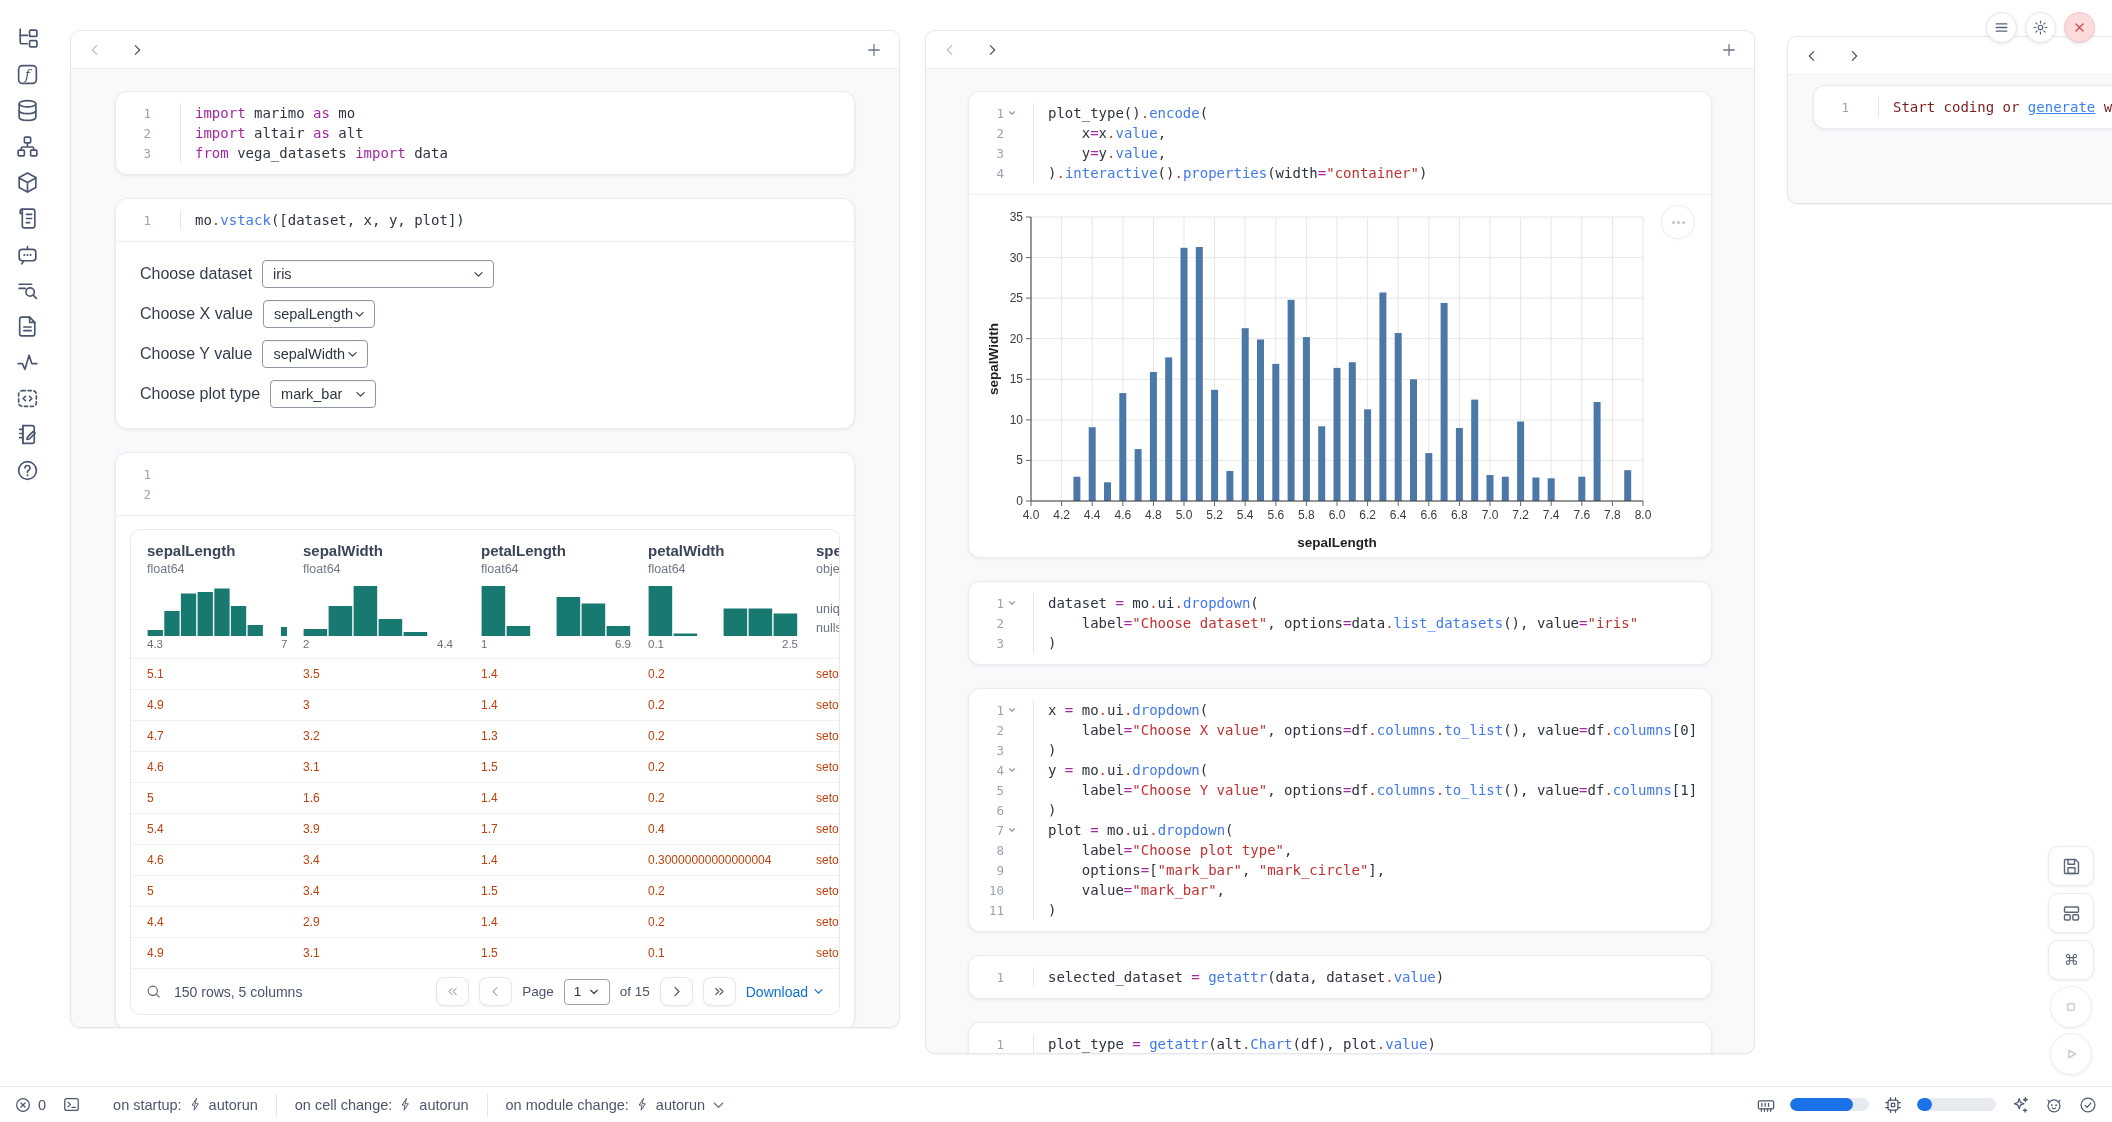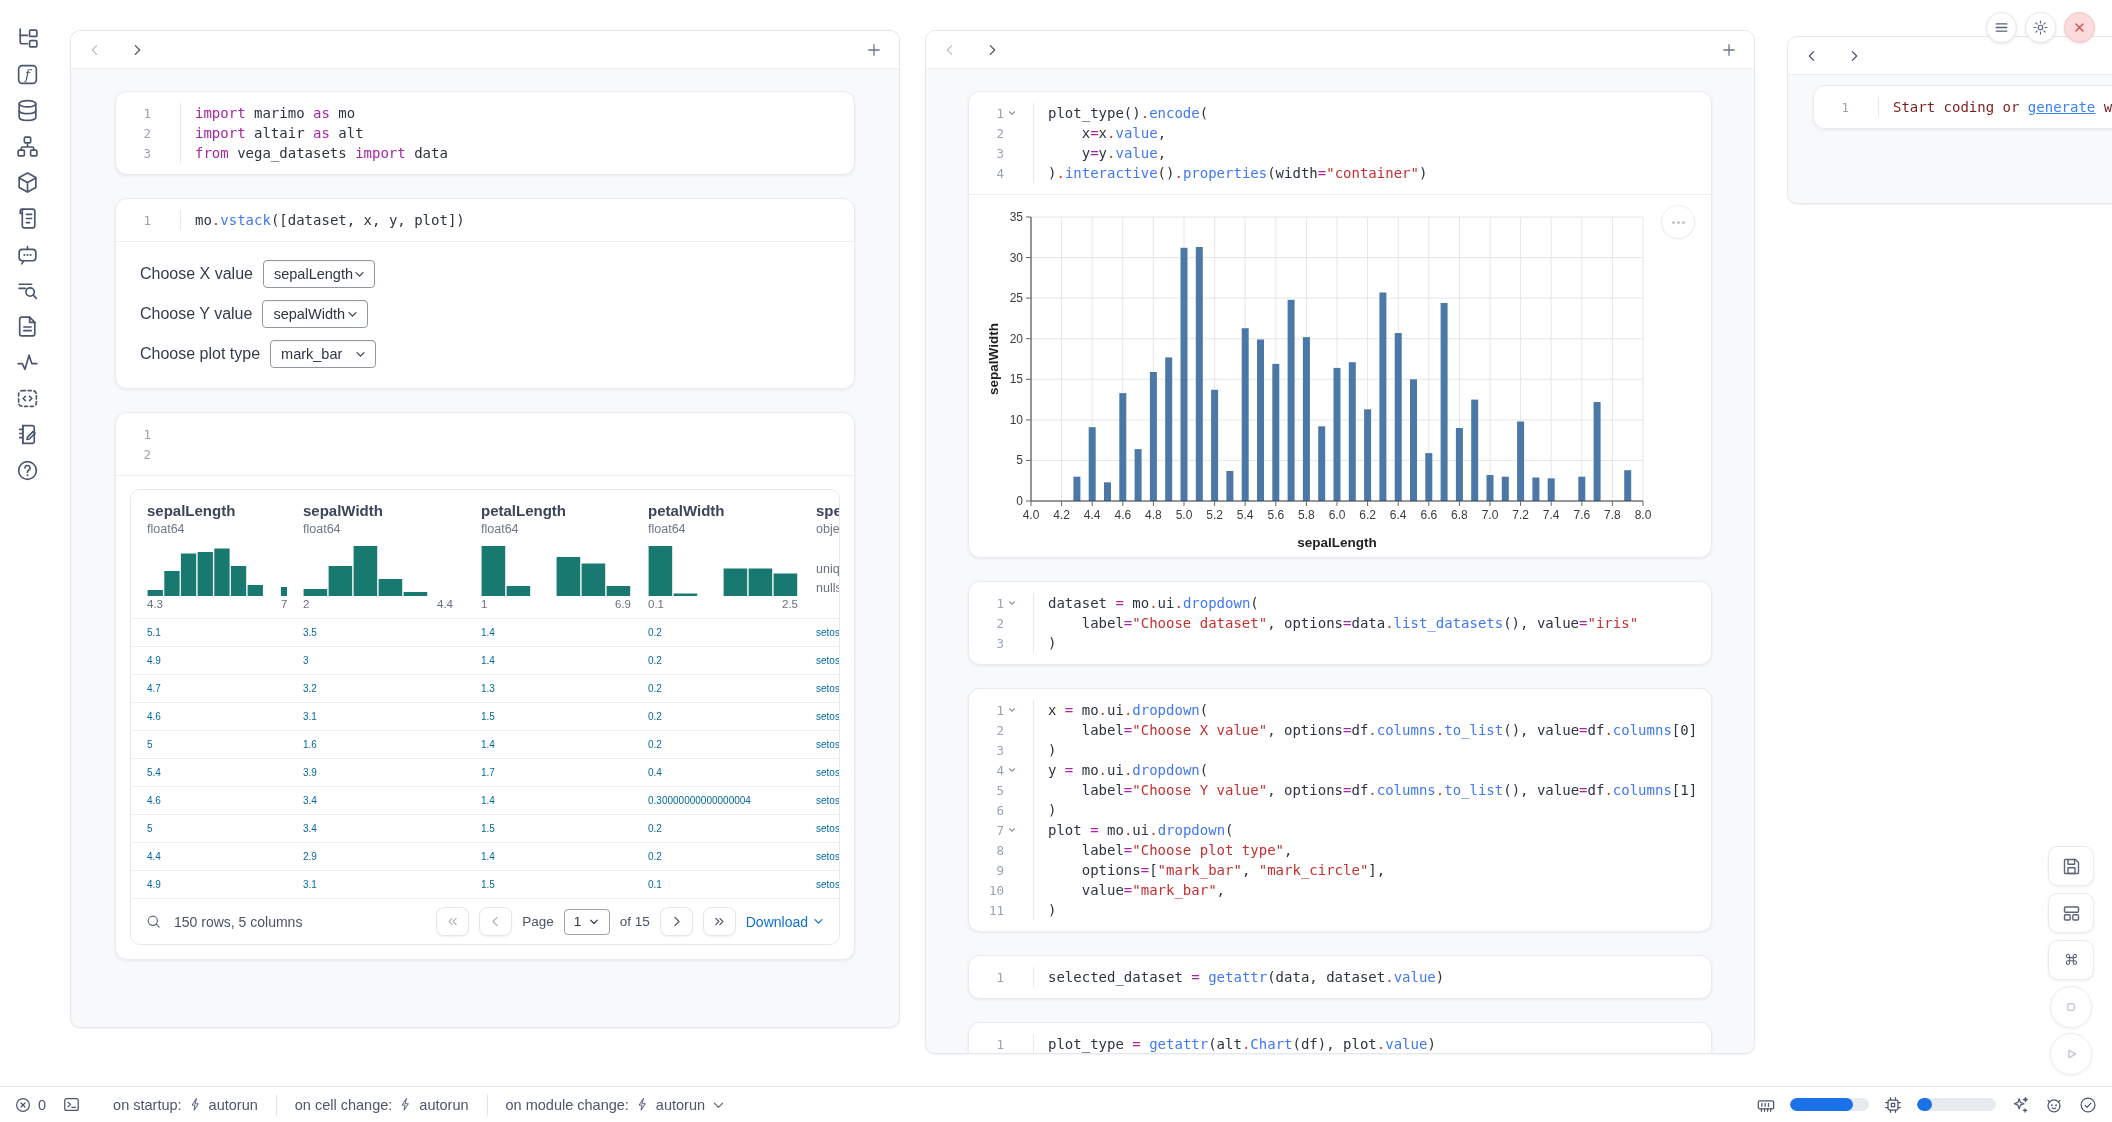--- a/index.html
+++ b/index.html
@@ -61,21 +61,21 @@
   .df-card{margin:13px 14px 14px;border:1px solid #e7e9ee;border-radius:10px;background:#fff;overflow:hidden}
   .df-grid{display:grid;grid-template-columns:156px 178px 167px 168px 1fr}
   .df-head{padding:12px 0 8px}
   .df-hcell{padding-left:16px;overflow:hidden}
   .df-cname{font-size:15px;font-weight:bold;color:#3b455b;cursor:pointer;white-space:nowrap}
   .df-ctype{font-size:12.5px;color:#6e7787;margin-top:3px;white-space:nowrap}
   .df-hist{margin-top:10px}
   .df-range{width:150px;display:flex;justify-content:space-between;font-size:11.5px;color:#68707f;margin-top:2px}
   .df-stats{margin-top:24px;font-size:12.5px;color:#68707f;line-height:19px;white-space:nowrap}
   .df-row{border-top:1px solid #eef0f4}
-  .df-cell{padding:8px 0 8px 16px;font-size:10px;color:#0369a1;white-space:nowrap;overflow:hidden}
+  .df-cell{padding:8px 0 8px 16px;font-size:12px;color:#c2410c;white-space:nowrap;overflow:hidden}
   .df-footer{border-top:1px solid #eef0f4;display:flex;align-items:center;padding:8px 14px;gap:10px}
   .df-summary{font-size:14px;color:#49536a;margin-left:2px}
   .search-ic{width:17px;height:17px;color:#5b6578;cursor:pointer}
   .search-ic svg{width:17px;height:17px}
   .flex-spacer{flex:1}
   .pg{width:33px;height:29px;border:1px solid #e3e6ec;border-radius:8px;background:#fff;
     box-shadow:0 1px 2px rgba(16,24,40,.06);display:flex;align-items:center;justify-content:center;
     color:#4a5468;cursor:pointer}
   .pg svg{width:15px;height:15px}
   .pg.dim{color:#aab2c0}
@@ -270,20 +270,29 @@
           <div class="gutter">
             <div class="gutter-line">
               <span class="lnum">1</span>
               <span class="fold"></span>
             </div>
           </div>
           <div class="code-lines"><div class="code-line"><span class="tk-p">mo</span><span class="tk-d">.</span><span class="tk-f">vstack</span><span class="tk-p">([dataset, x, y, plot])</span></div></div>
         </div>
       <div class="cell-output">
         <div class="form-wrap" id="controls-form">
+            <div class="form-row">
+              <span class="form-label">Choose dataset</span>
+              <div class="select" style="width:232px">
+                <span class="select-value">iris</span>
+                <svg viewBox="0 0 24 24" fill="none" stroke="currentColor" stroke-width="2.2" stroke-linecap="round" stroke-linejoin="round">
+                  <path d="M5.5 8.5L12 15l6.5-6.5"></path>
+                </svg>
+              </div>
+            </div>
             <div class="form-row">
               <span class="form-label">Choose X value</span>
               <div class="select" style="width:112px">
                 <span class="select-value">sepalLength</span>
                 <svg viewBox="0 0 24 24" fill="none" stroke="currentColor" stroke-width="2.2" stroke-linecap="round" stroke-linejoin="round">
                   <path d="M5.5 8.5L12 15l6.5-6.5"></path>
                 </svg>
               </div>
             </div>
             <div class="form-row">

